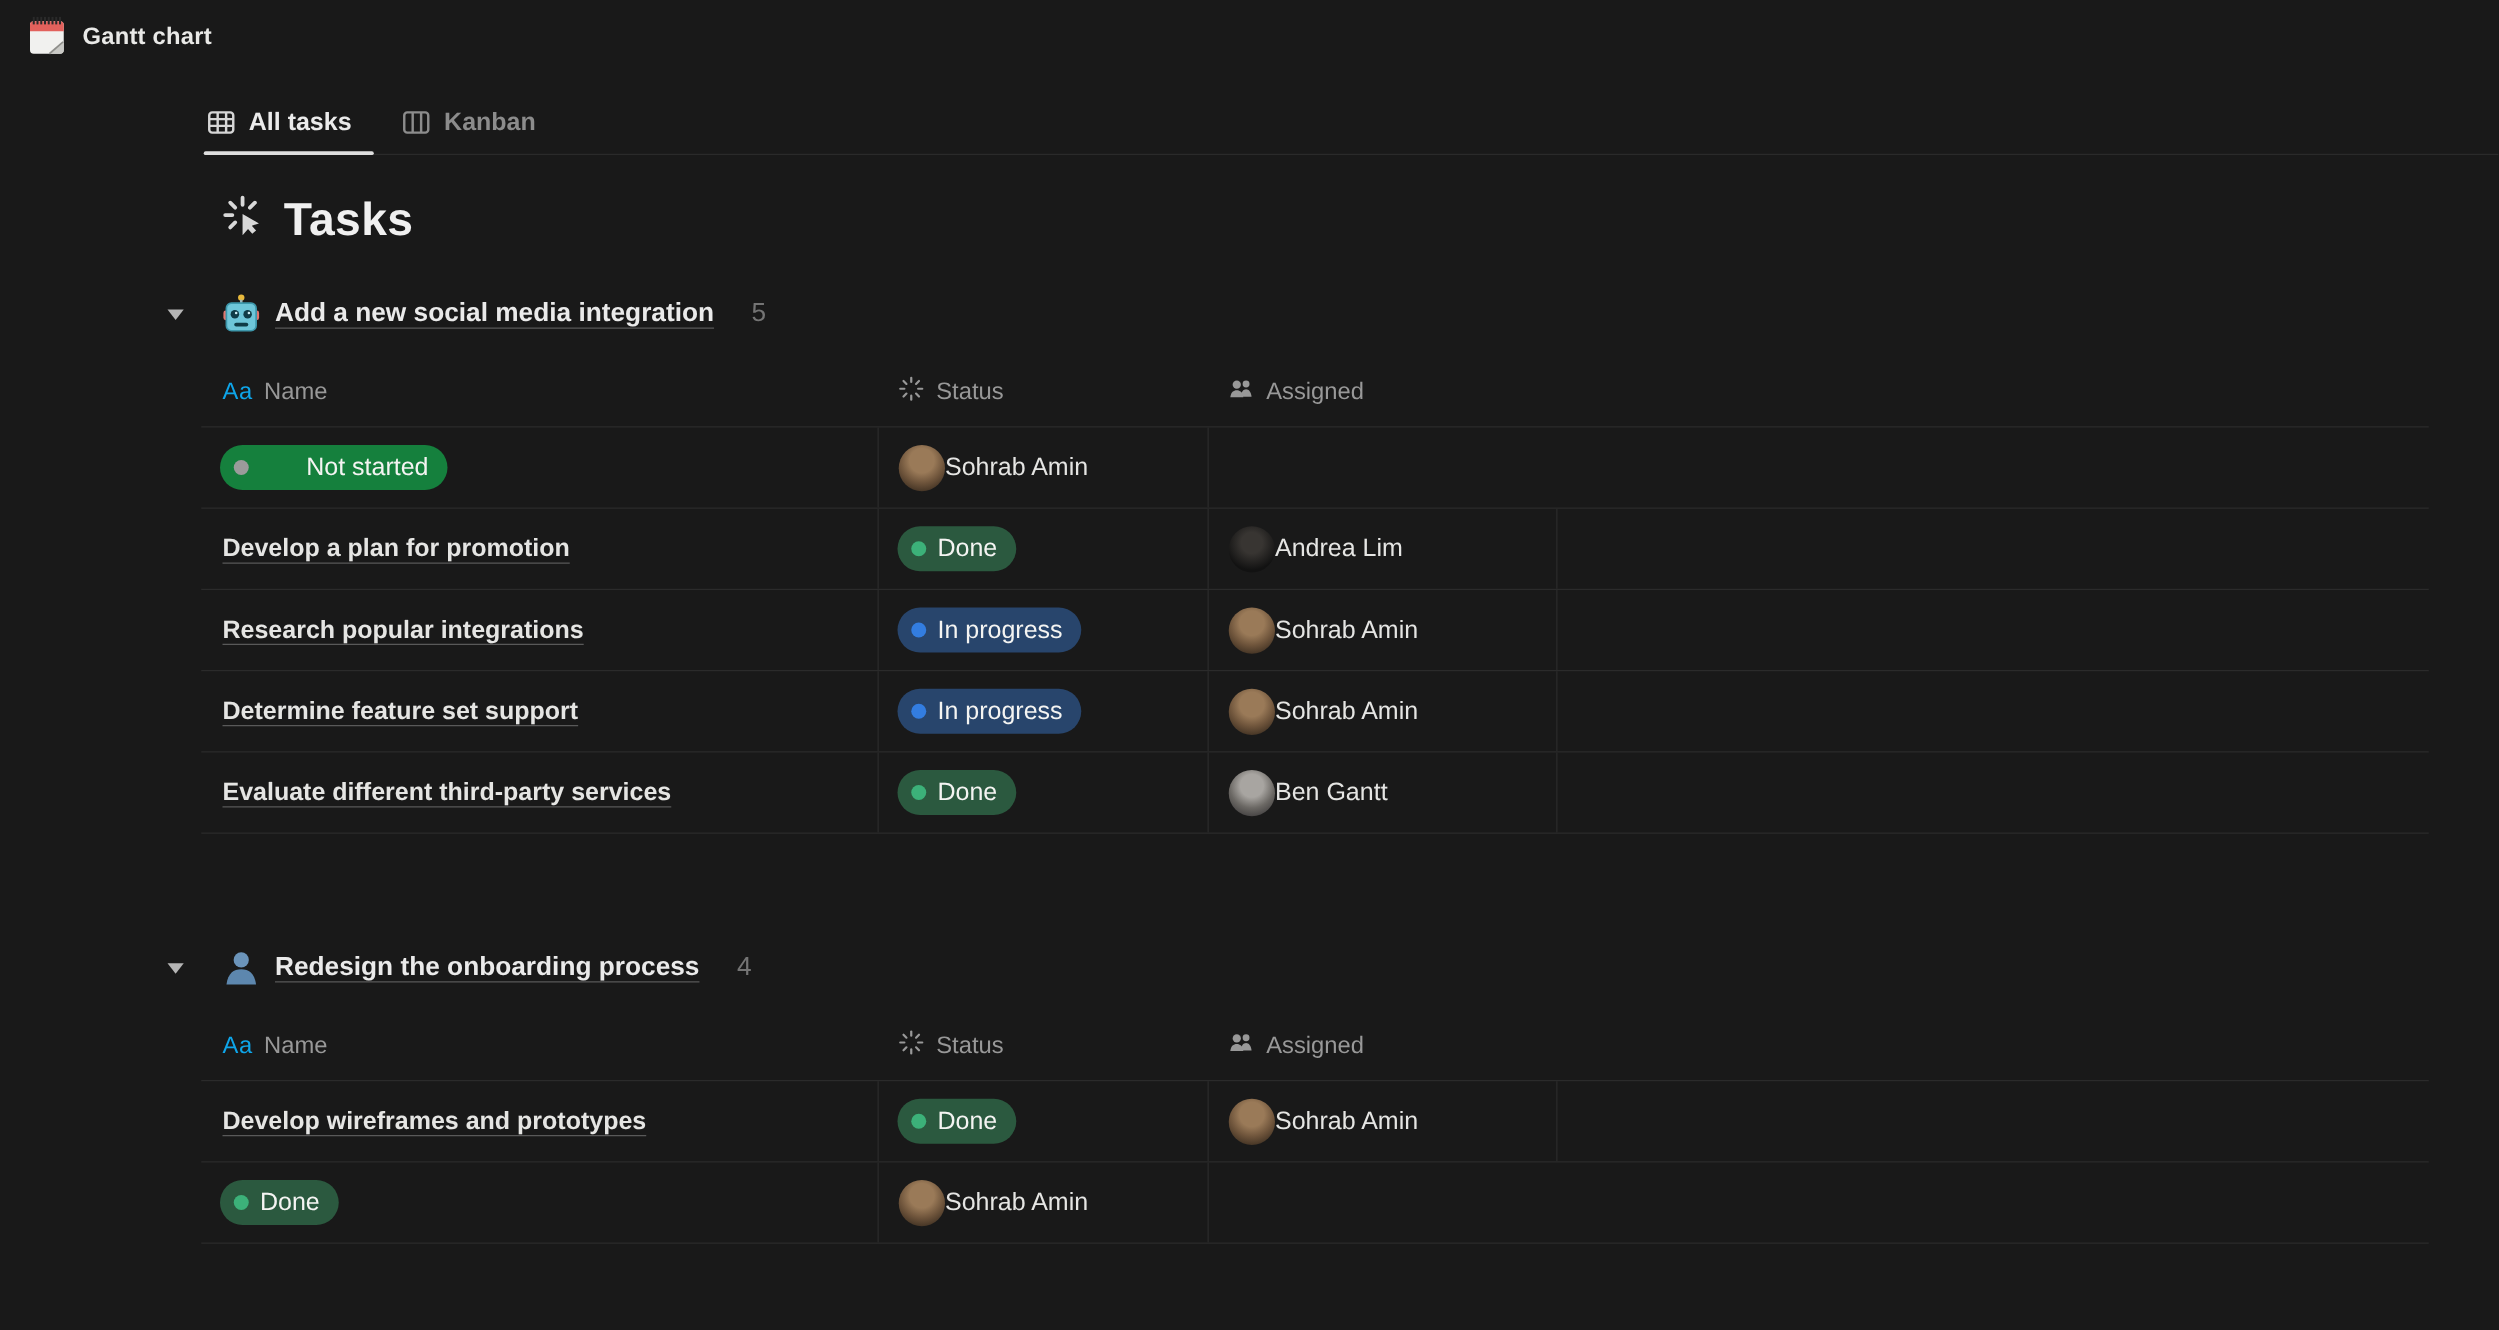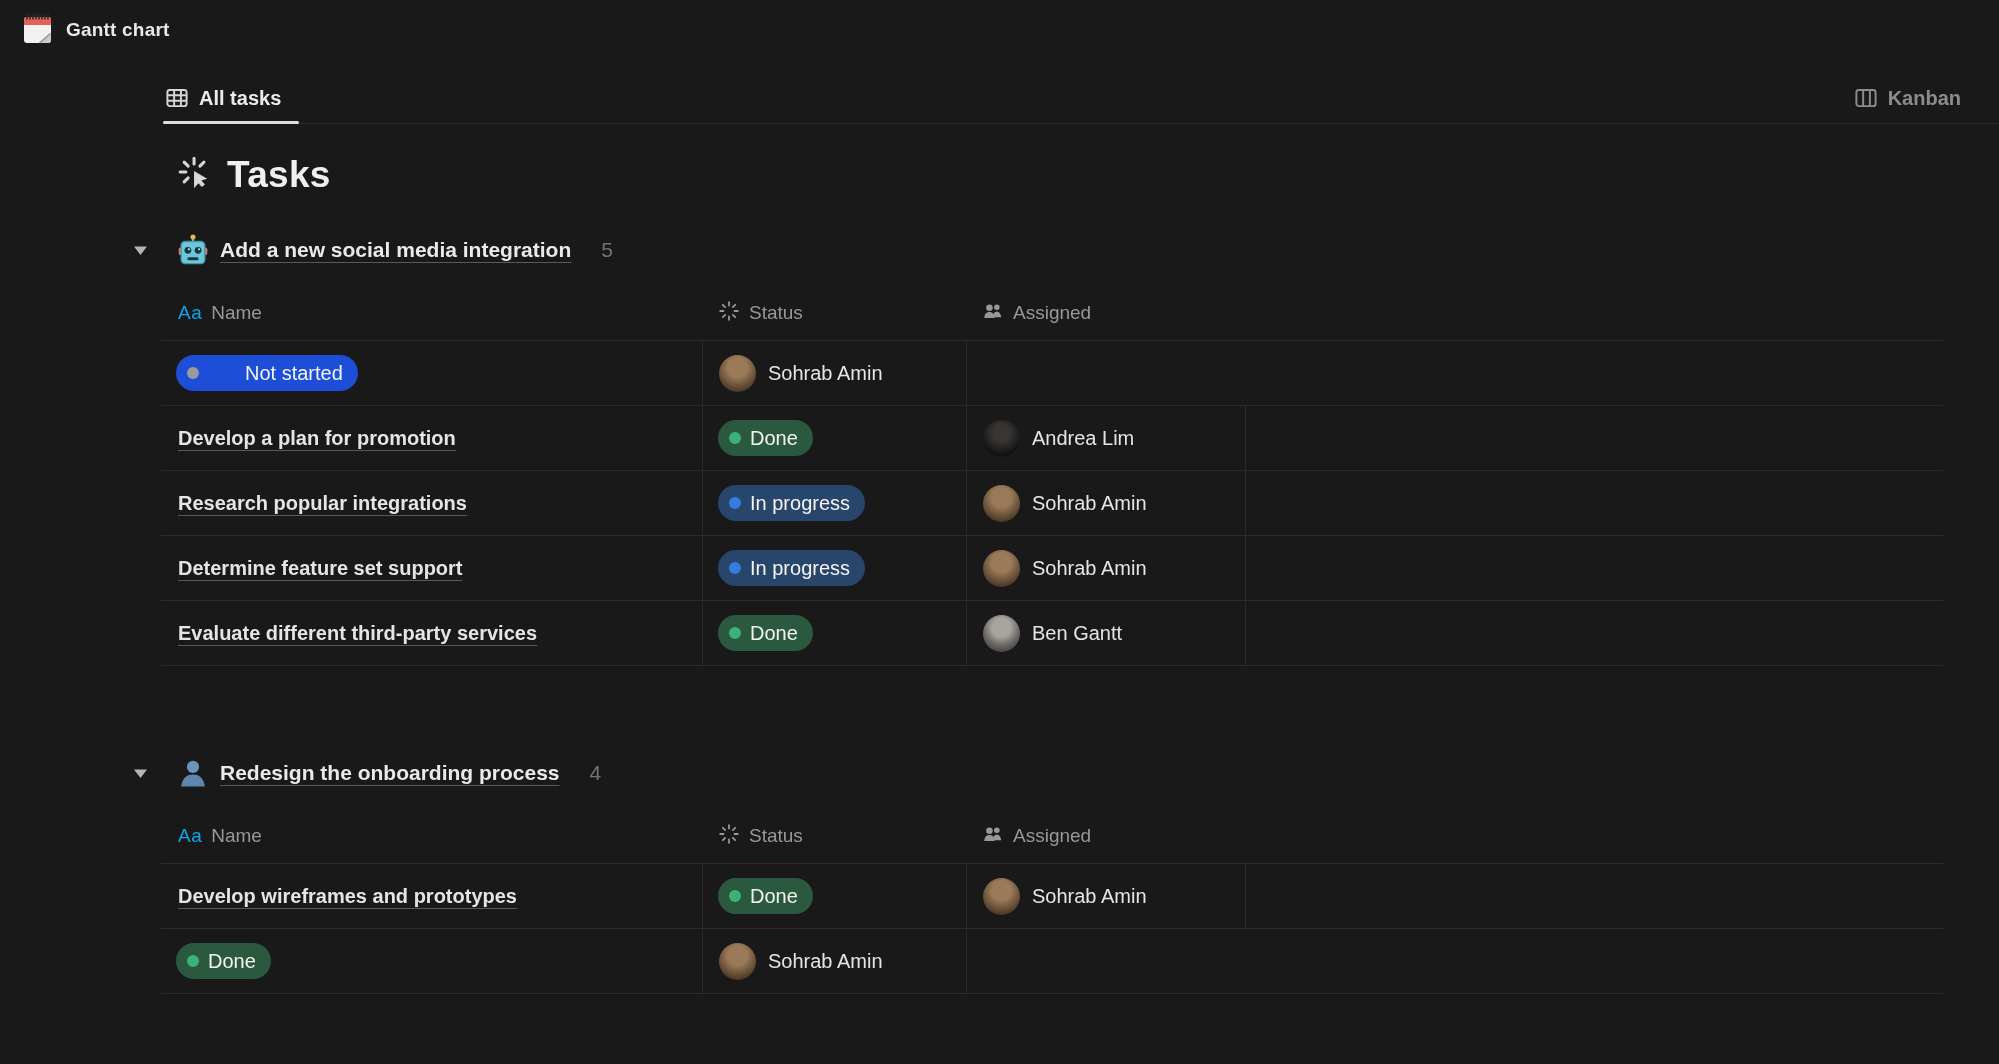--- a/index.html
+++ b/index.html
@@ -5,21 +5,21 @@
   * { margin:0; padding:0; box-sizing:border-box; }
   html,body { background:#191919; }
   body { font-family:"Liberation Sans", sans-serif; }
   .app { position:relative; width:1999px; height:1064px; background:#191919; overflow:hidden; color:#e9e9e7; }
 
   
   .page-header { display:flex; align-items:center; gap:11px; padding:10px 0 0 19px; height:50px; }
   .page-title { font-size:19px; font-weight:600; color:#e9e9e7; letter-spacing:.2px; }
 
   
-  .tabbar { margin:36px 0 0 163px; width:1836px; display:flex; align-items:flex-end; border-bottom:1px solid #2a2a2a;justify-content:space-between; }
+  .tabbar { margin:36px 0 0 163px; width:1836px; display:flex; align-items:flex-end; border-bottom:1px solid #2a2a2a; }
   .tab { position:relative; display:flex; align-items:center; gap:10px; padding:0 18px 13px 2px; margin-right:20px; font-size:20px; font-weight:600; color:#8c8c8c; cursor:pointer; }
   .tab.active { color:#ebebeb; }
   .tab.active::after { content:""; position:absolute; left:0; right:0; bottom:-1px; height:3px; border-radius:2px; background:#dedede; }
   .tab svg { display:block; }
 
   
   .heading { margin:30px 0 0 176px; display:flex; align-items:center; gap:13px; }
   .heading h1 { font-size:37px; font-weight:700; color:#f0f0f0; letter-spacing:.3px; }
 
   
@@ -39,21 +39,21 @@
   .th-name { padding-left:17px; }
   .aa-glyph { font-size:19px; color:#0ea5e9; letter-spacing:.5px; }
   .tr { height:65px; border-bottom:1px solid #2b2b2b; }
   .td { display:flex; align-items:center; overflow:hidden; }
   .td-name, .td-status, .td-assigned { border-right:1px solid #2b2b2b; }
   .td-name { padding-left:17px; }
   .task-link { font-size:20px; font-weight:600; color:#e5e5e3; text-decoration:underline; text-decoration-color:rgba(255,255,255,.28); text-decoration-thickness:1px; text-underline-offset:5px; cursor:pointer; white-space:nowrap; }
   .td-status { padding-left:15px; }
   .pill { display:inline-flex; align-items:center; gap:9px; height:36px; padding:0 15px 0 11px; border-radius:18px; font-size:20px; color:#f4f4f2; white-space:nowrap; }
   .dot { width:12px; height:12px; border-radius:50%; flex:none; }
-  .td-assigned { padding-left:16px; gap:12px; }
+  .td-assigned { padding-left:16px; }
   .avatar { width:37px; height:37px; border-radius:50%; flex:none; }
   .assignee { font-size:20px; color:#e5e5e3; white-space:nowrap; }
 
   .av-sohrab { background:radial-gradient(circle at 50% 34%, #9a7a58 0 32%, #6e543b 58%, #231b13 100%); }
   .av-andrea { background:radial-gradient(circle at 50% 36%, #383532 0 28%, #121212 72%); }
   .av-ben    { background:radial-gradient(circle at 50% 34%, #a8a5a1 0 30%, #6b6864 58%, #29272a 100%); }
 </style>
 </head>
 <body>
 
@@ -175,21 +175,21 @@
               <path d="M1.6 13 C2 9.9 3.5 8.8 5.4 8.8 C7.3 8.8 8.8 9.9 9.2 13 Z"></path>
             </svg>
           </span>
           <span>Assigned</span>
         </div>
         <div class="th th-extra"></div>
       </div>
       <div class="tbody">
   <div class="tr">
     <div class="td td-status">
-      <span class="pill" style="background: #1d4ed8; gap: 46px;">
+      <span class="pill" style="background: #15803d; gap: 46px;">
         <span class="dot" style="background: rgb(155, 155, 155);"></span>
         <span class="pill-label">Not started</span>
       </span>
     </div>
     <div class="td td-assigned">
       <span class="avatar av-sohrab"></span>
       <span class="assignee">Sohrab Amin</span>
     </div>
     <div class="td td-extra"></div>
   </div>

